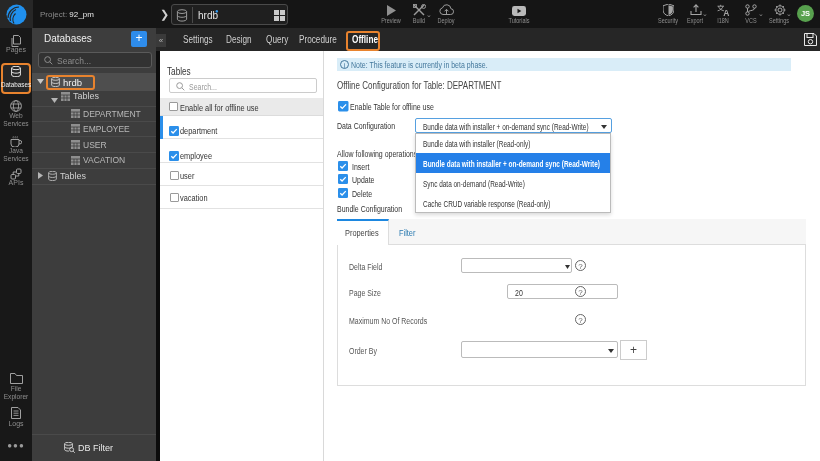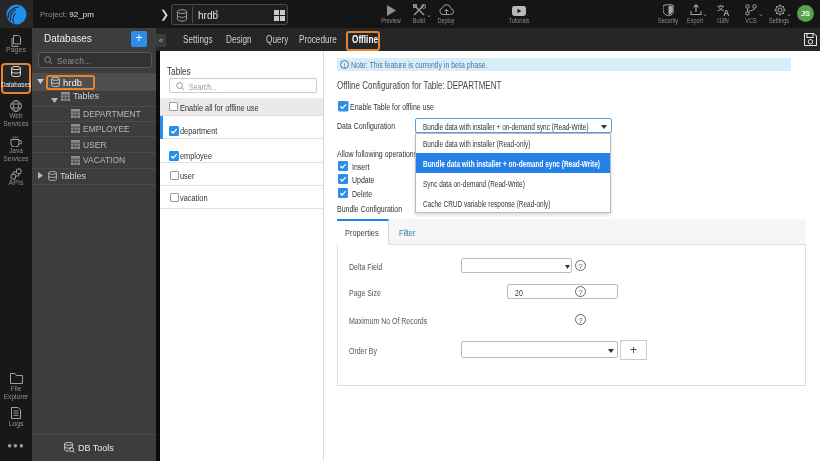--- a/index.html
+++ b/index.html
@@ -239,21 +239,21 @@
 
   <div class="abs" style="left:32px;top:434px;width:124px;height:1px;background:#4a4a4a;"></div>
   <svg class="abs" style="left:64px;top:442px;" width="11" height="11" viewBox="0 0 11 11">
     <ellipse cx="4.5" cy="1.8" rx="3.9" ry="1.5" fill="none" stroke="#d5d5d5" stroke-width="0.9"></ellipse>
     <path d="M.6 1.8 v5.8 c0 .8 1.7 1.5 3.9 1.5 h.5" fill="none" stroke="#d5d5d5" stroke-width="0.9"></path>
     <path d="M.6 4.7 c0 .8 1.7 1.5 3.9 1.5 s3.9-.7 3.9-1.5" fill="none" stroke="#d5d5d5" stroke-width="0.9"></path>
     <path d="M8.4 1.8 V5" fill="none" stroke="#d5d5d5" stroke-width="0.9"></path>
     <circle cx="7.6" cy="7.6" r="2" fill="none" stroke="#d5d5d5" stroke-width="0.9"></circle>
     <path d="M9.1 9.1 L10.8 10.8" stroke="#d5d5d5" stroke-width="0.9"></path>
   </svg>
-  <div class="abs" style="left:78px;top:443px;font-size:9px;color:#e8e8e8;">DB Tools</div>
+  <div class="abs" style="left:78px;top:443px;font-size:9px;color:#e8e8e8;">DB Filter</div>
 
   <div class="abs" style="left:156px;top:28px;width:664px;height:23px;background:#262626;"></div>
   <div class="abs" style="left:156px;top:34px;width:10px;height:13px;background:#3a3a3a;color:#b5b5b5;font-size:8px;text-align:center;line-height:13px;">«</div>
   <div class="abs nw ct" style="left:183px;top:34px;font-size:10px;color:#cfcfcf;">Settings</div>
   <div class="abs nw ct" style="left:226px;top:34px;font-size:10px;color:#cfcfcf;">Design</div>
   <div class="abs nw ct" style="left:266px;top:34px;font-size:10px;color:#cfcfcf;">Query</div>
   <div class="abs nw ct" style="left:299px;top:34px;font-size:10px;color:#cfcfcf;">Procedure</div>
   <div class="abs" style="left:346px;top:31px;width:34px;height:20px;border:2px solid #e8832e;border-radius:3px;"></div>
   <div class="abs nw ct" style="left:352px;top:34px;font-size:10px;font-weight:bold;color:#fff;">Offline</div>
 

